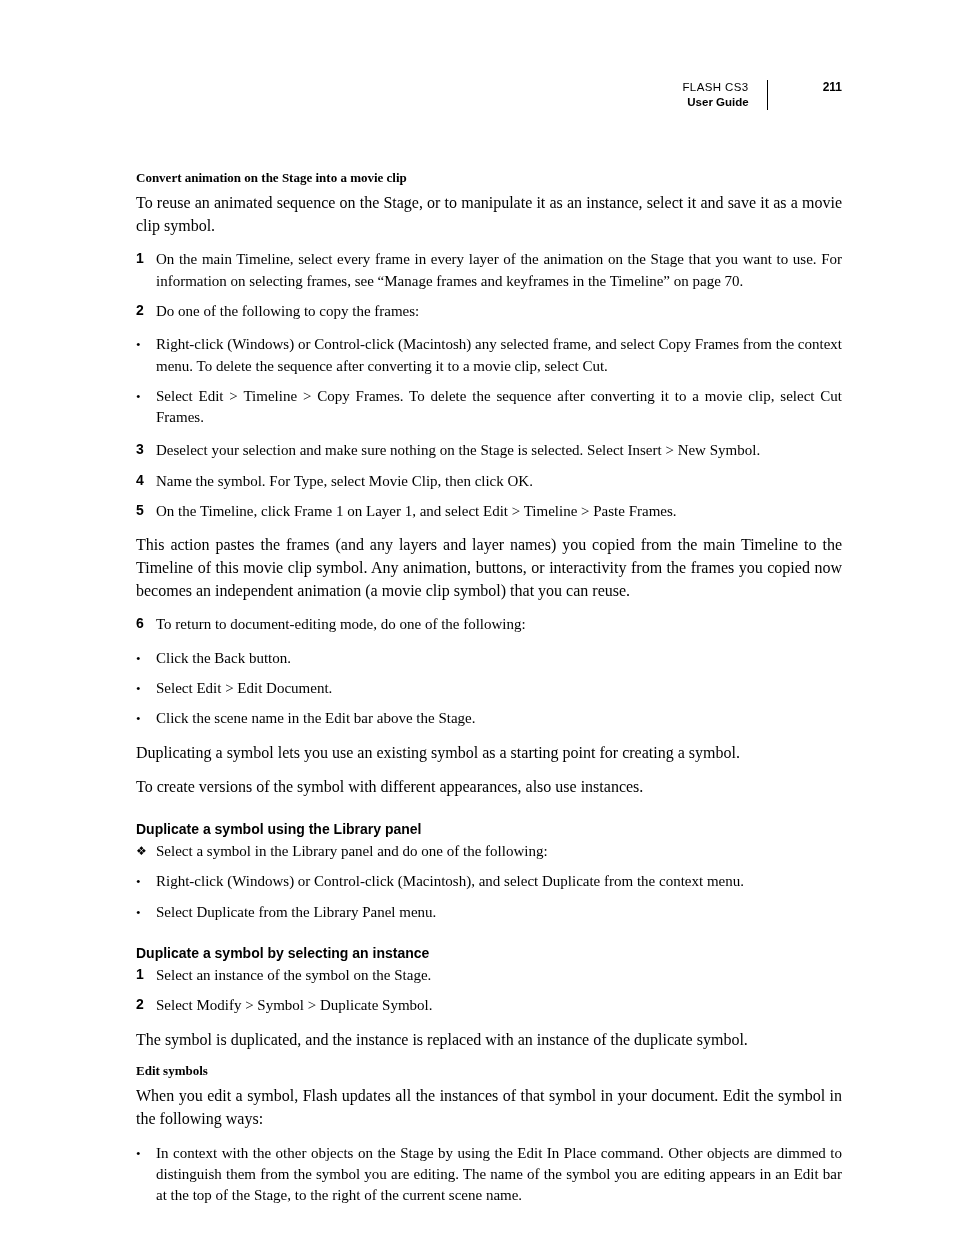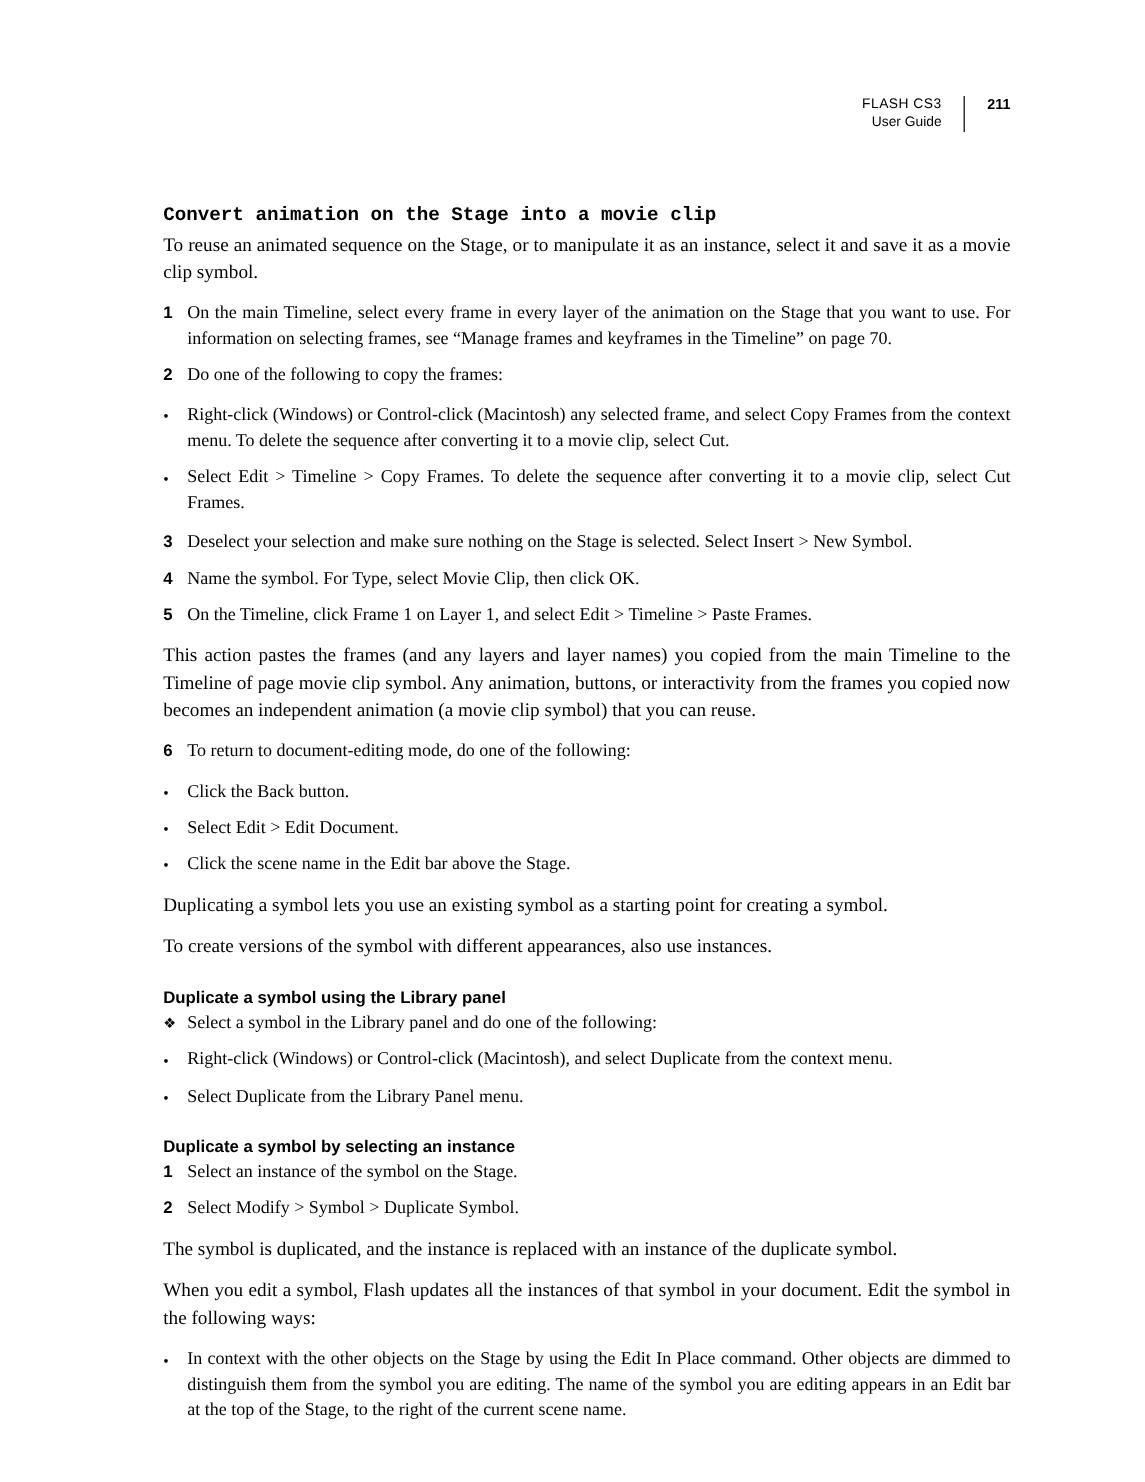--- a/index.html
+++ b/index.html
@@ -24,38 +24,39 @@
     gap: 12px;
   }
   .header-text {
     text-align: right;
     padding-right: 6px;
   }
   .header-title {
     letter-spacing: 0.4px;
   }
   .header-sub {
-    font-weight: 400;
+    font-weight: 700;
   }
   .header-divider {
     width: 1px;
     background: #000;
     align-self: stretch;
     margin: 0 5px 0 0;
   }
   .page-num {
     font-weight: 700;
     font-size: 12px;
     padding-left: 2px;
+    margin-left: 36px;
   }
 
   h2.section {
-    font-family: Liberation Mono, monospace;
-    font-weight: 700;
-    font-size: 16px;
+    font-family: Liberation Serif, serif;
+    font-weight: 700;
+    font-size: 13px;
     margin: 0 0 6px 0;
   }
   h3.subsection {
     font-family: "Myriad Pro", "Segoe UI", Arial, sans-serif;
     font-weight: 700;
     font-size: 14px;
     margin: 22px 0 4px 0;
   }
   p.body {
     font-size: 16px;
@@ -157,21 +158,21 @@
     </div>
     <div class="step">
       <span class="num">4</span>
       <span class="txt">Name the symbol. For Type, select Movie Clip, then click OK.</span>
     </div>
     <div class="step">
       <span class="num">5</span>
       <span class="txt">On the Timeline, click Frame 1 on Layer 1, and select Edit &gt; Timeline &gt; Paste Frames.</span>
     </div>
   </div>
-  <p class="body">This action pastes the frames (and any layers and layer names) you copied from the main Timeline to the Timeline of page movie clip symbol. Any animation, buttons, or interactivity from the frames you copied now becomes an independent animation (a movie clip symbol) that you can reuse.</p>
+  <p class="body">This action pastes the frames (and any layers and layer names) you copied from the main Timeline to the Timeline of this movie clip symbol. Any animation, buttons, or interactivity from the frames you copied now becomes an independent animation (a movie clip symbol) that you can reuse.</p>
   <div class="steps">
     <div class="step">
       <span class="num">6</span>
       <span class="txt">To return to document-editing mode, do one of the following:</span>
     </div>
   </div>
   <div class="bullets">
     <div class="bullet">
       <span class="dot">•</span>
       <span class="txt">Click the Back button.</span>
@@ -211,20 +212,21 @@
       <span class="num">1</span>
       <span class="txt">Select an instance of the symbol on the Stage.</span>
     </div>
     <div class="step">
       <span class="num">2</span>
       <span class="txt">Select Modify &gt; Symbol &gt; Duplicate Symbol.</span>
     </div>
   </div>
   <p class="body">The symbol is duplicated, and the instance is replaced with an instance of the duplicate symbol.</p>
 
+  <h2 class="section section-gap">Edit symbols</h2>
   <p class="body">When you edit a symbol, Flash updates all the instances of that symbol in your document. Edit the symbol in the following ways:</p>
   <div class="bullets">
     <div class="bullet">
       <span class="dot">•</span>
       <span class="txt">In context with the other objects on the Stage by using the Edit In Place command. Other objects are dimmed to distinguish them from the symbol you are editing. The name of the symbol you are editing appears in an Edit bar at the top of the Stage, to the right of the current scene name.</span>
     </div>
   </div>
 
 </div>
 

